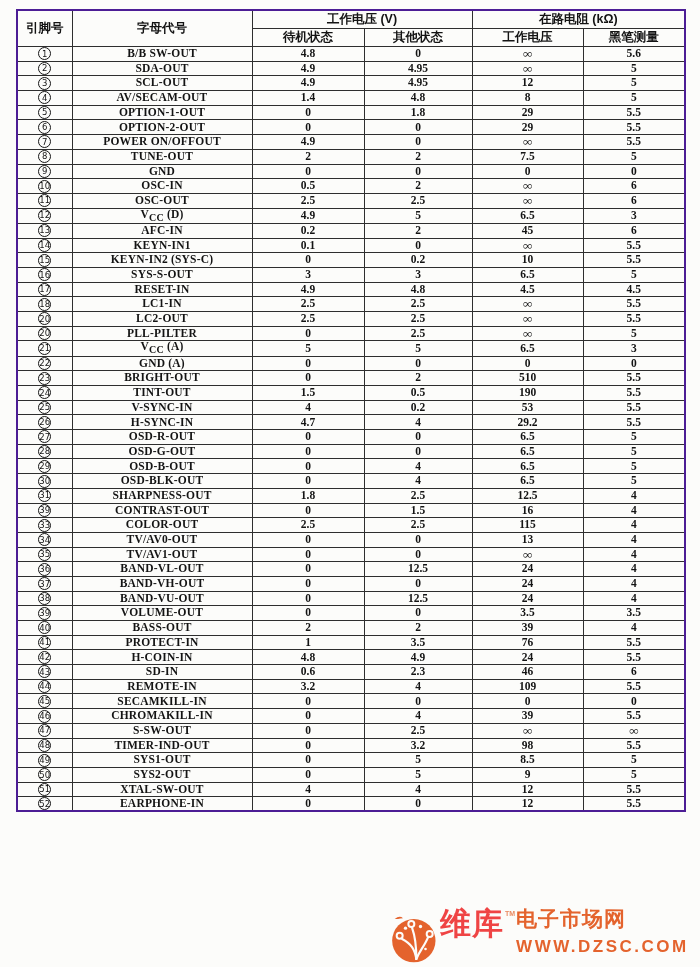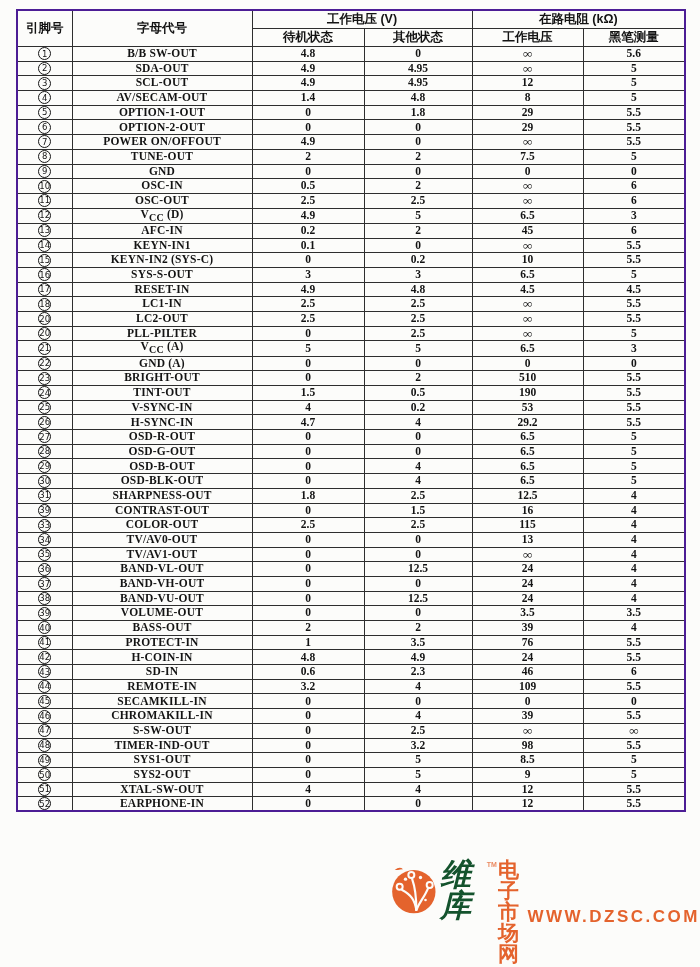--- a/index.html
+++ b/index.html
@@ -49,21 +49,21 @@
     position:absolute; right:0; bottom:3px; width:312px;
     font-family:"Liberation Sans","DejaVu Sans",sans-serif;
     line-height:1; user-select:none;
   }
   .wm-top { display:flex; align-items:flex-start; }
   .wm-icon { flex:0 0 auto; margin-top:6px; }
   .wm-brand {
     font-size:31px; font-weight:bold; letter-spacing:1px; margin-left:2px;
   }
   .wm-tm { font-size:7px; font-weight:bold; opacity:.75; margin:2px 1px 0 1px; }
-  .wm-right { display:flex; flex-direction:row; align-items:center; }
+  .wm-right { display:flex; flex-direction:column; align-items:flex-start; }
   .wm-suffix { font-size:21px; font-weight:bold; letter-spacing:1px; }
   .wm-url { font-size:17px; font-weight:bold; letter-spacing:2.5px; margin-top:9px; }
   .wm-slogan {
     margin-top:2px; padding-left:2px;
     font-size:15px; font-weight:bold; letter-spacing:7px; white-space:nowrap;
   }
 </style>
 </head>
 <body>
 
@@ -526,21 +526,21 @@
           <circle cx="14" cy="26" r="3.6"></circle>
           <circle cx="28" cy="12" r="3.6"></circle>
           <circle cx="50" cy="24" r="3.6"></circle>
         </g>
         <g fill="#fcfcfa">
           <circle cx="21" cy="17" r="2"></circle>
           <circle cx="39" cy="15" r="2"></circle>
           <circle cx="45" cy="42" r="1.6"></circle>
         </g>
       </svg>
-      <span class="wm-brand wm-col" style="color: #14532d; font-style: italic;">维库</span>
+      <span class="wm-brand wm-col" style="color: #ef4444;">维库</span>
       <span class="wm-tm wm-col" style="color: rgb(228, 99, 45);">TM</span>
       <span class="wm-right">
         <span class="wm-suffix wm-col" style="color: rgb(228, 99, 45);">电子市场网</span>
         <span class="wm-url wm-col" style="color: rgb(228, 99, 45);">WWW.DZSC.COM</span>
       </span>
     </div>
   </div>
 
 </div>
 

